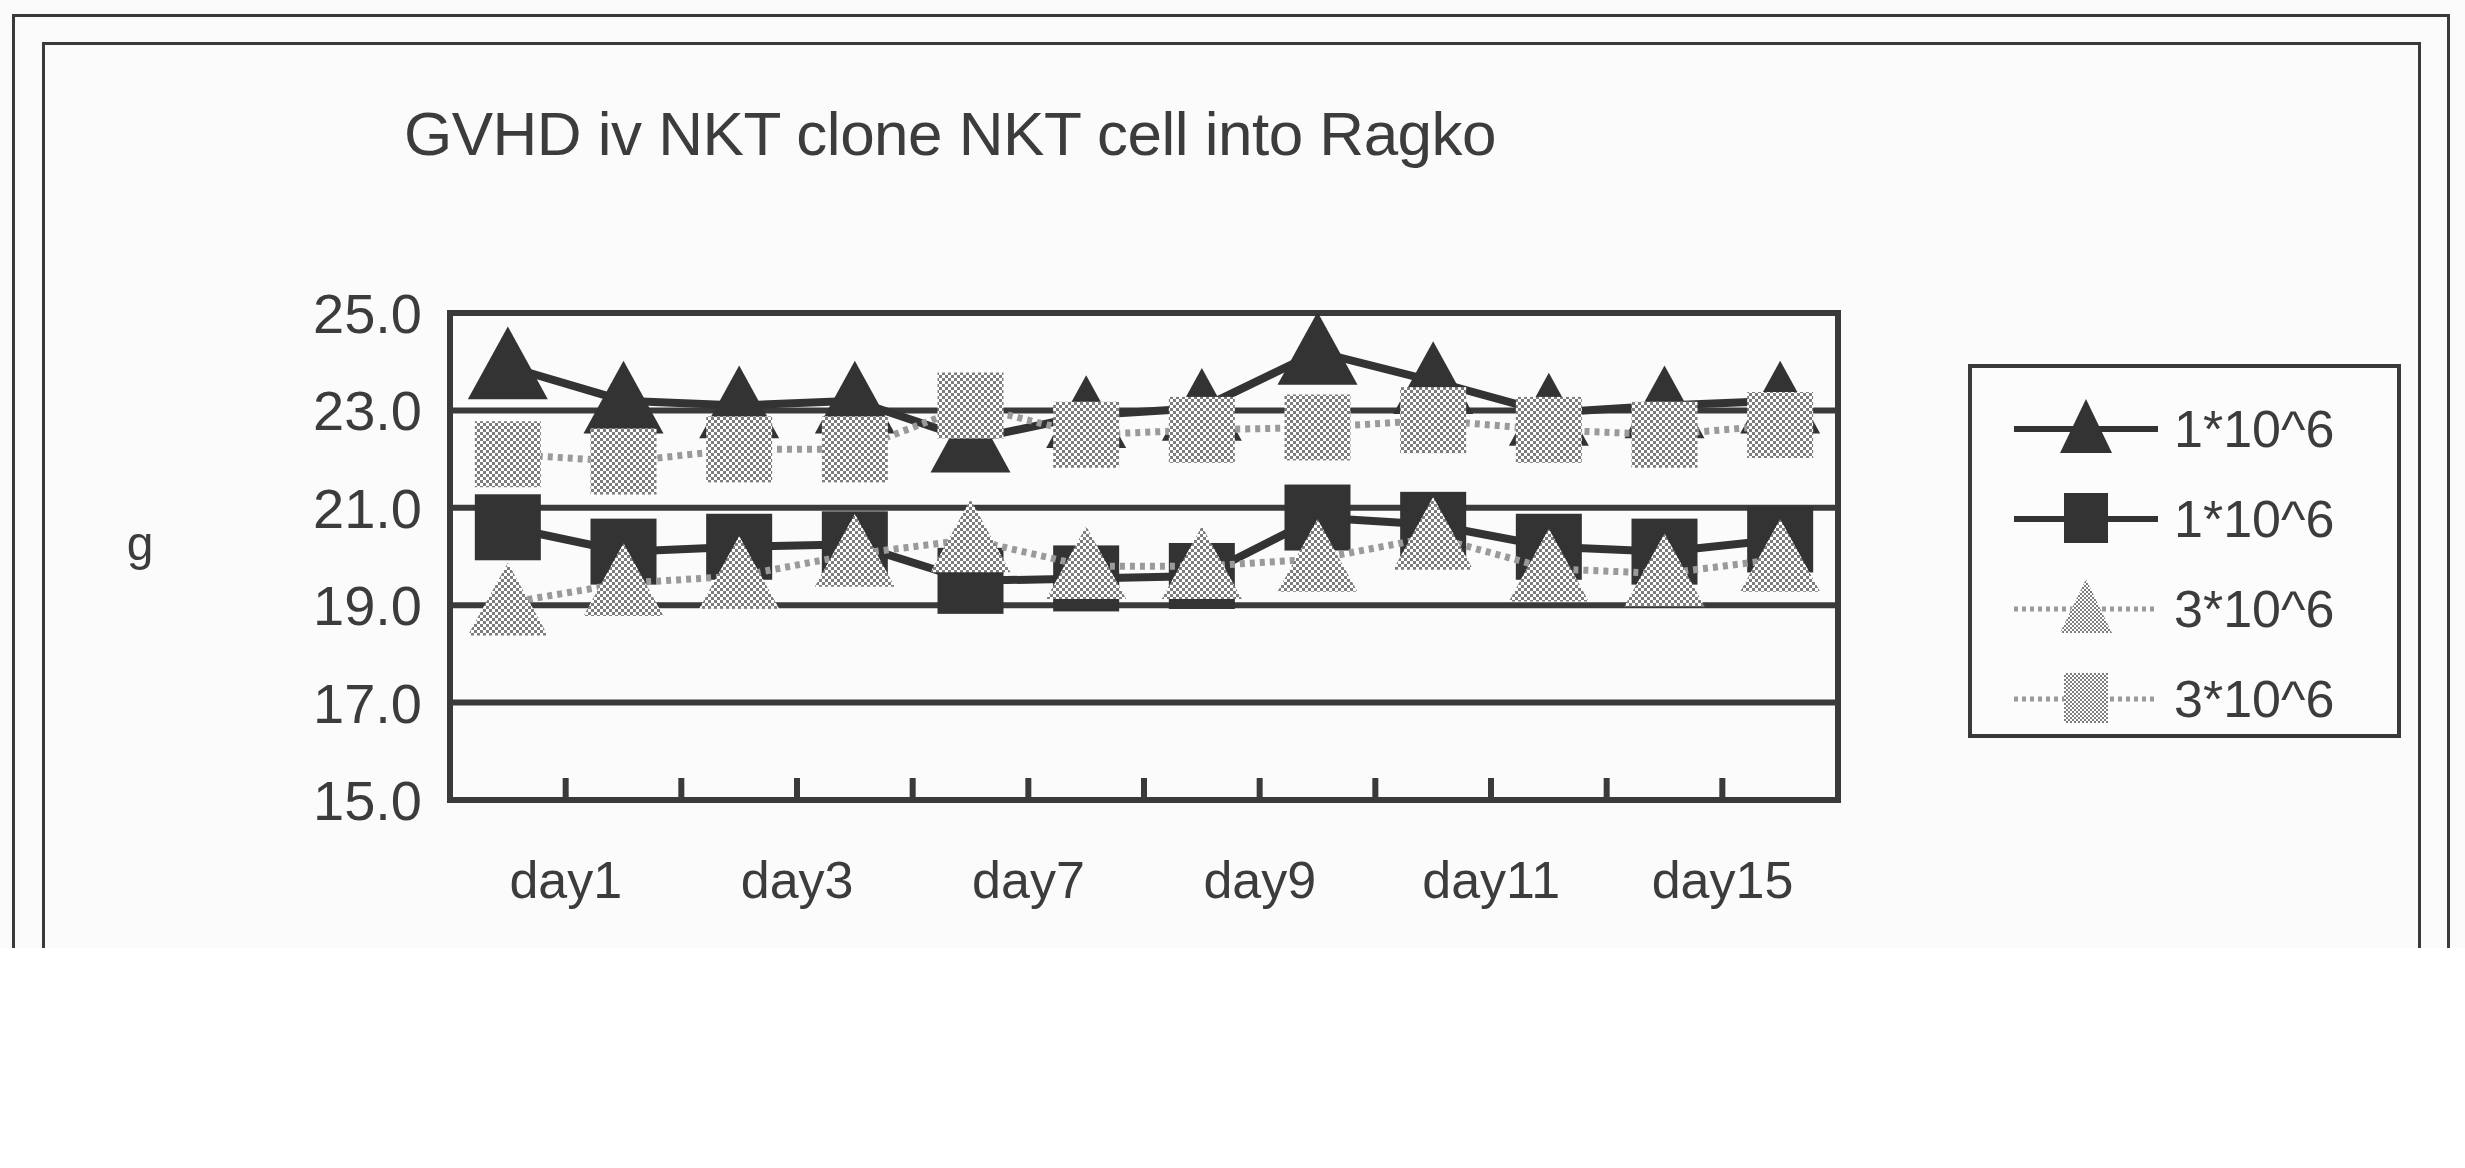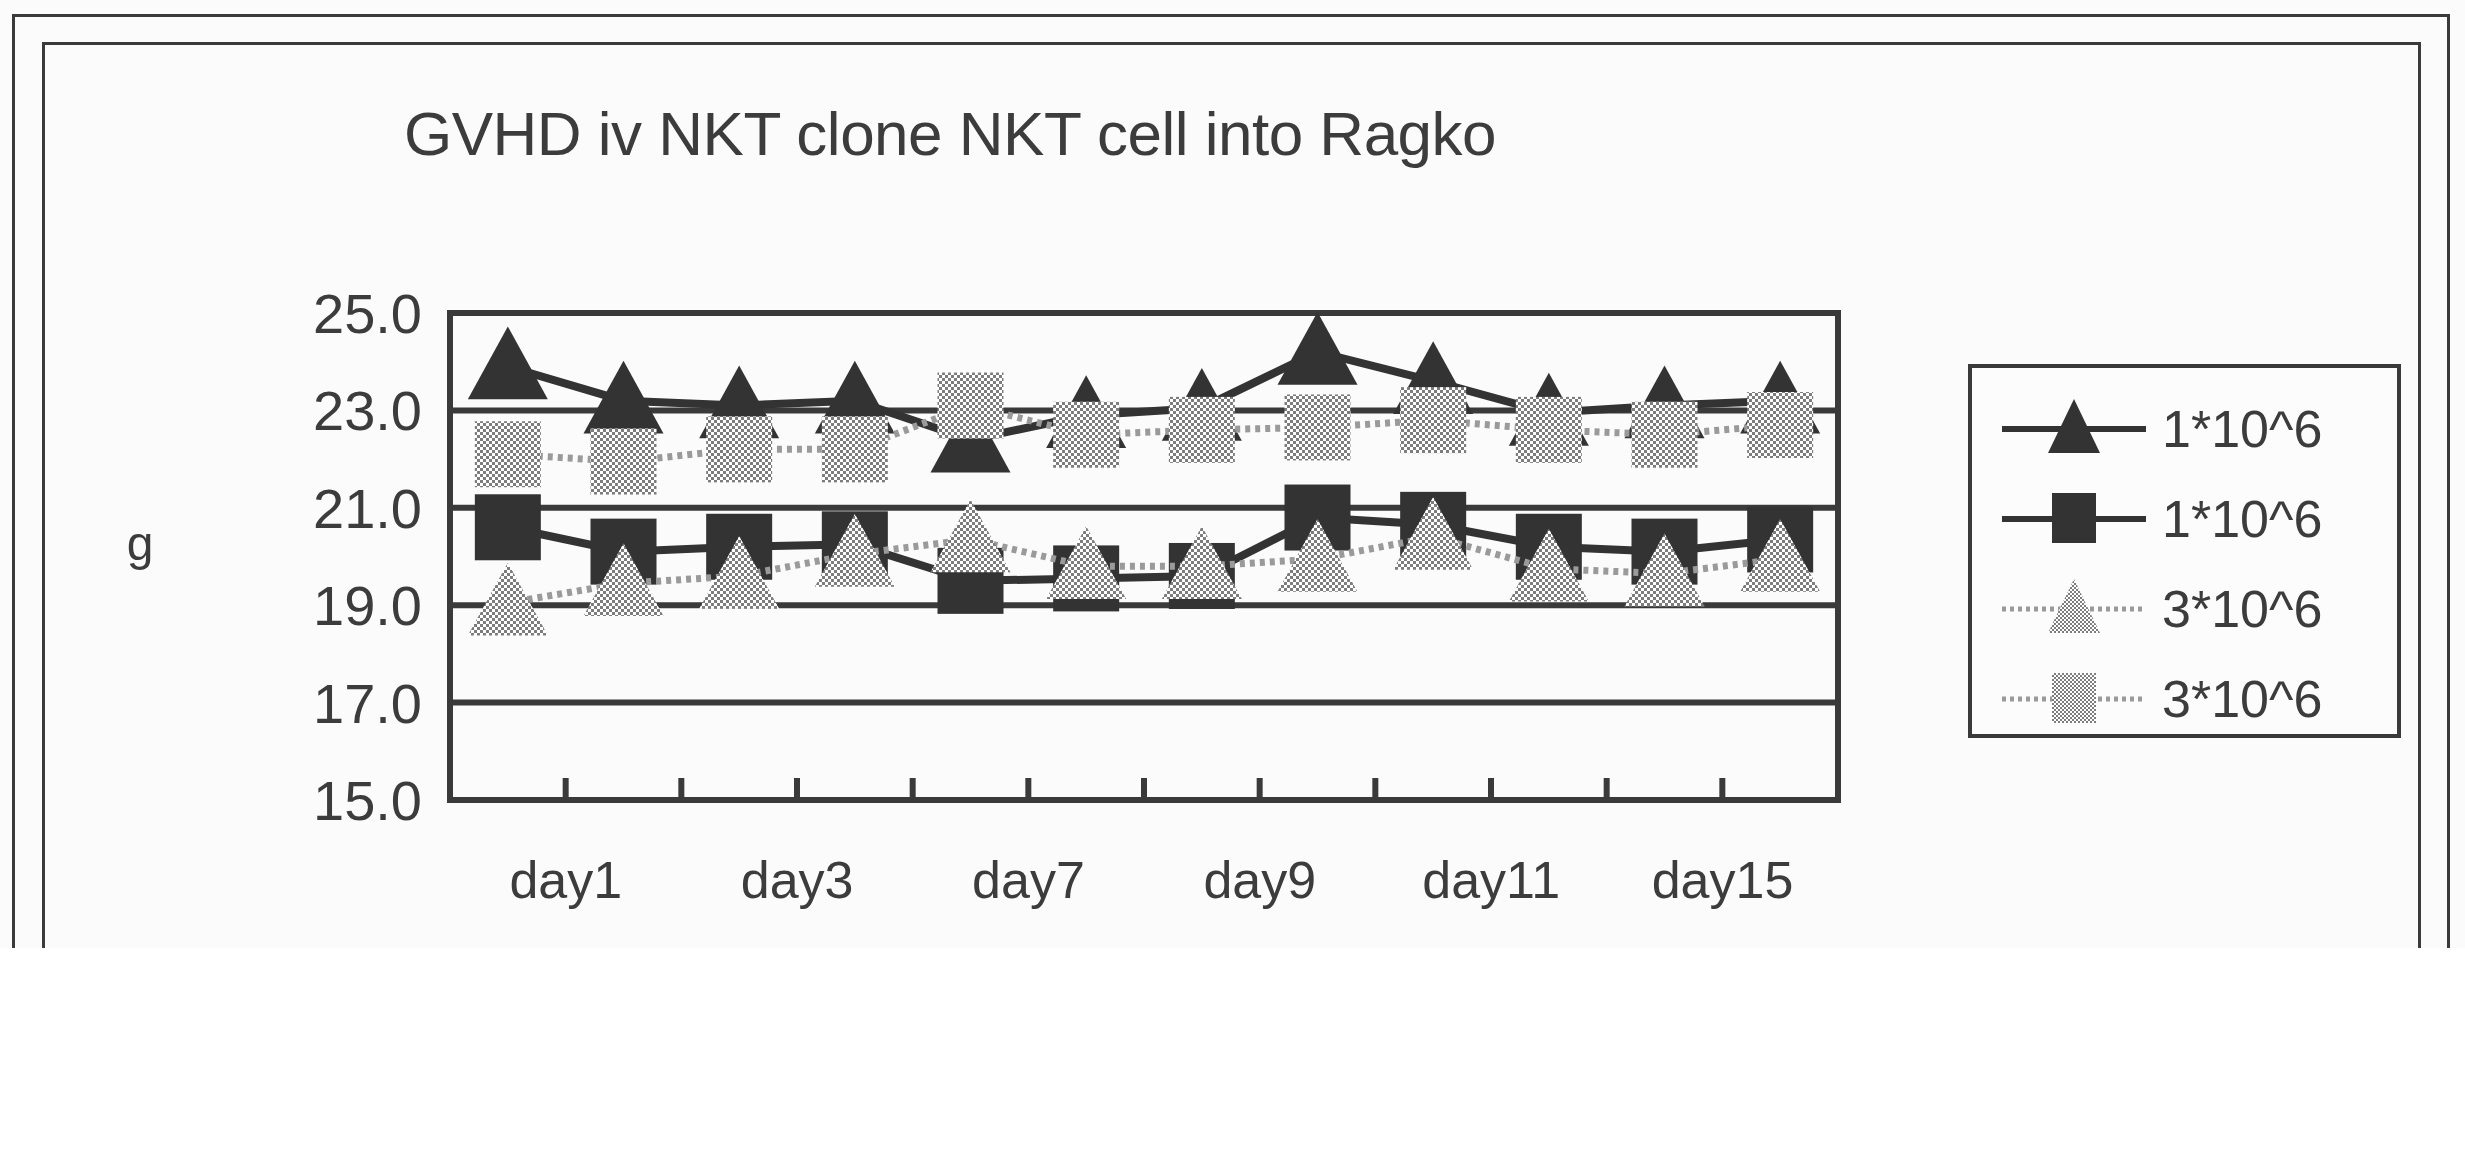--- a/index.html
+++ b/index.html
@@ -73,20 +73,21 @@
     box-sizing: border-box;
     background: #fcfcfc;
   }
   .legend-row {
     position: absolute;
     left: 0;
     width: 100%;
     height: 94px;
     display: flex;
     align-items: center;
+    padding-left: 12px;
   }
   .legend-sample {
     width: 148px;
     height: 80px;
     margin-left: 28px;
     flex: 0 0 auto;
     position: relative;
   }
   .legend-label {
     font-size: 52px;

